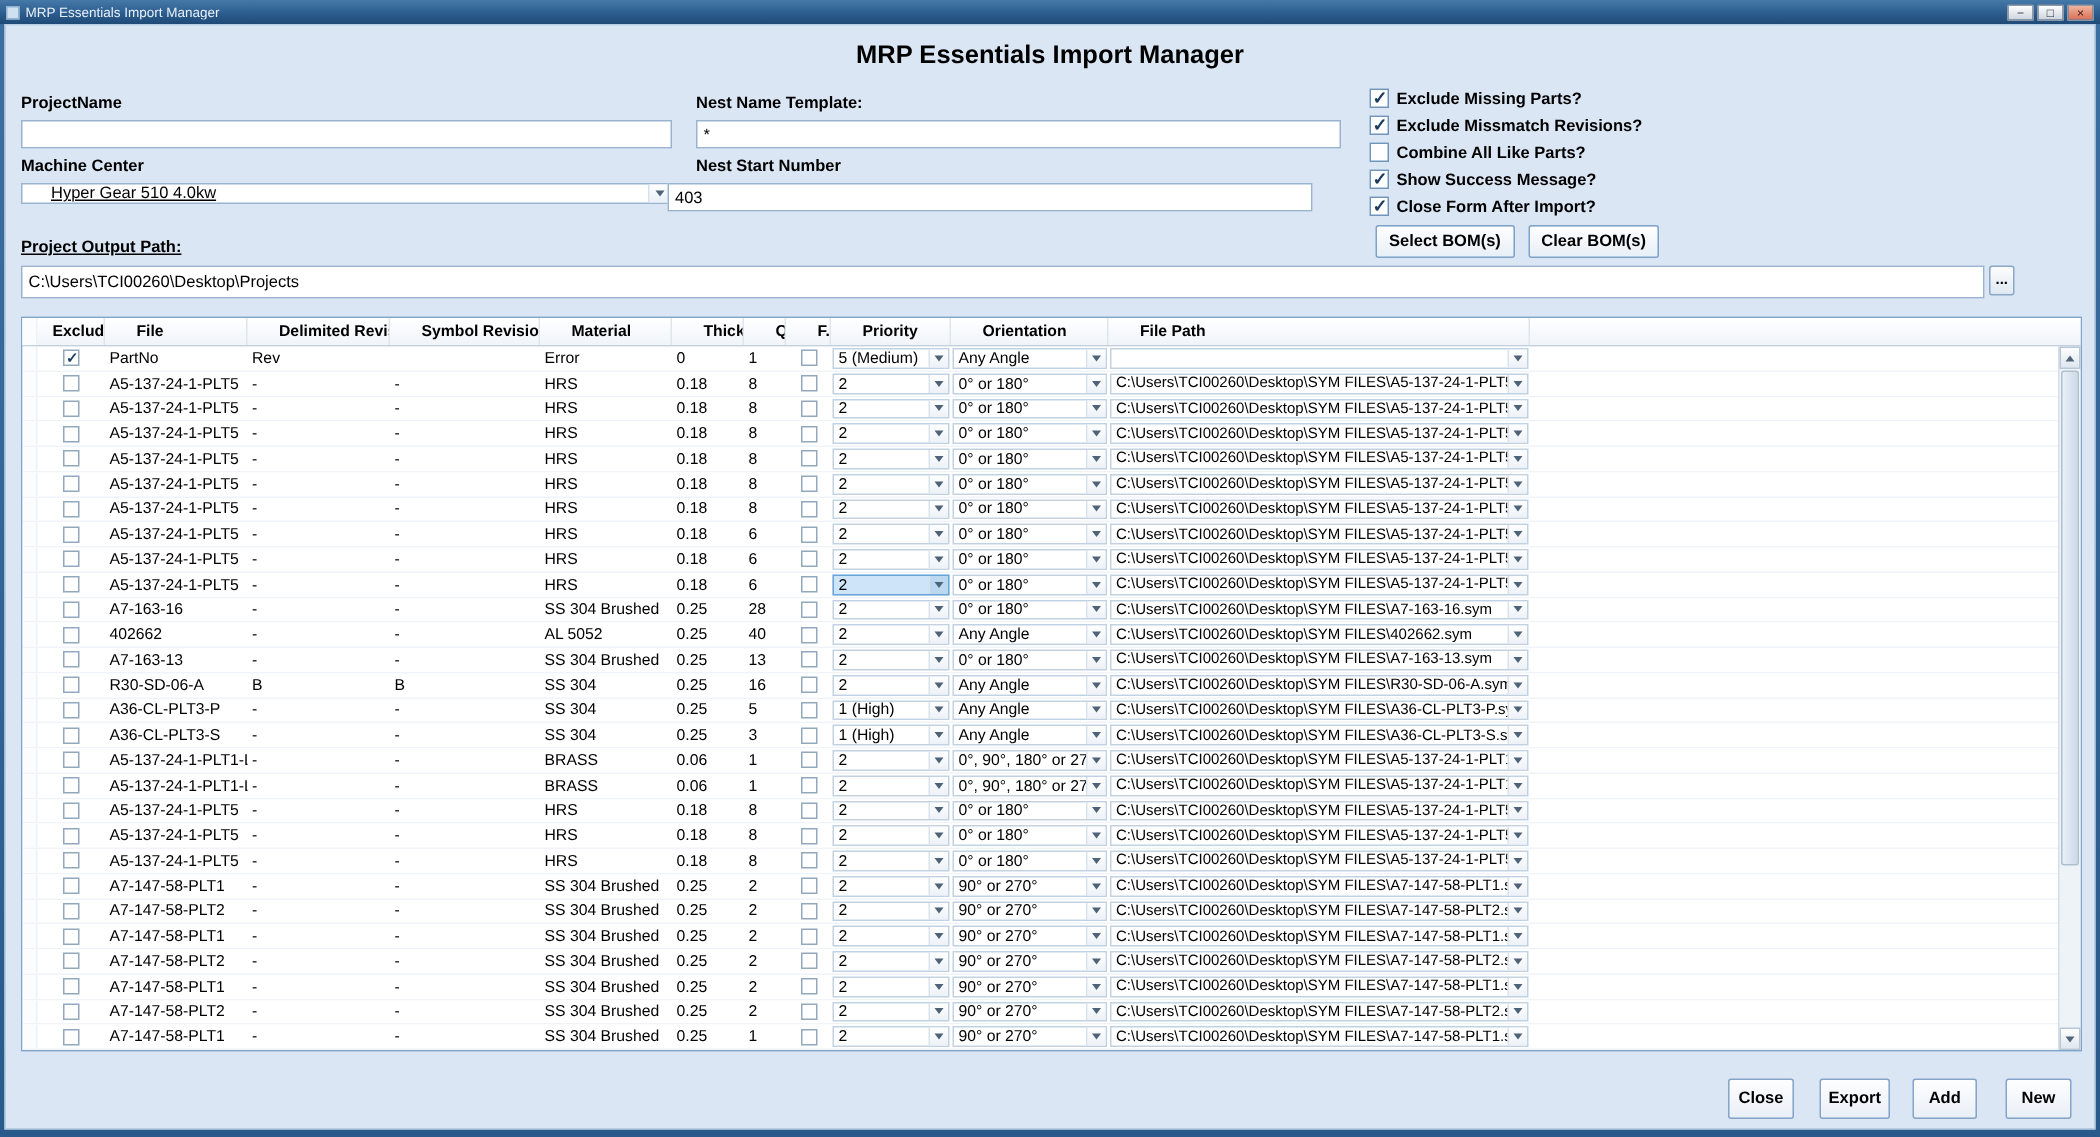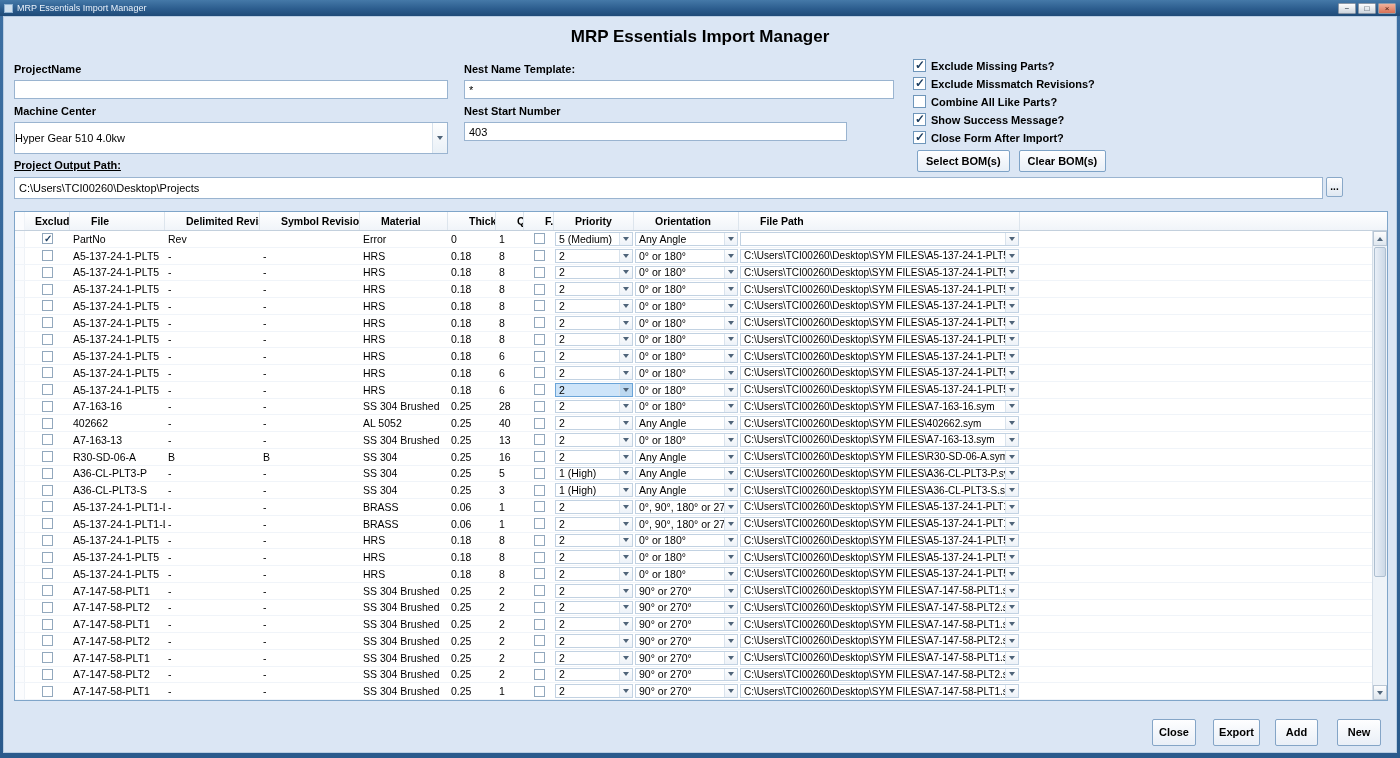--- a/index.html
+++ b/index.html
@@ -33,22 +33,22 @@
 
   .page-title { position:absolute; top:10px; left:0; right:0; text-align:center; font-size:17px; font-weight:bold; }
 
   
   .lbl { position:absolute; font-size:11px; font-weight:bold; white-space:nowrap; }
   .txtbox {
     position:absolute; height:19px; background:#fff; border:1px solid #9ab4d0;
     font-family:"Liberation Sans",sans-serif; font-size:11px; padding:0 4px; color:#000;
   }
   .combo-lg {
-    position:absolute; height:32px; background:#fff; border:1px solid #9ab4d0;
-    display:flex; align-items:center; justify-content:space-between; font-size:11px; padding-left:0;
+    position:absolute; height:14px; background:#fff; border:1px solid #9ab4d0;
+    display:flex; align-items:center; justify-content:space-between; font-size:11px; padding-left:19px;text-decoration:underline;
   }
   .combo-lg .arr { height:100%; width:15px; border-left:1px solid #d6e1ec; background:linear-gradient(#fefefe,#e9f0f7); }
   .arr { display:flex; align-items:center; justify-content:center; }
   .arr::before { content:""; width:0; height:0; border-left:3px solid transparent; border-right:3px solid transparent; border-top:4px solid #4e6378; }
   .browse-btn {
     position:absolute; width:17px; height:20px; font-size:10px; font-weight:bold; text-align:center; line-height:18px;
     background:linear-gradient(#fdfdfe,#dfe8f2); border:1px solid #89a8c8; border-radius:2px;
   }
 
   
@@ -142,21 +142,21 @@
   <span class="lbl" style="left:10px; top:88px;">Machine Center</span>
   <div class="combo-lg" style="left:10px; top:105px; width:434px;">
     <span>Hyper Gear 510 4.0kw</span>
     <span class="arr"></span>
   </div>
 
   <span class="lbl" style="left:460px; top:46px;">Nest Name Template:</span>
   <input class="txtbox" style="left: 460px; top: 63px; width: 430px;" value="*">
 
   <span class="lbl" style="left:460px; top:88px;">Nest Start Number</span>
-  <input class="txtbox" style="left: 460px; top: 105px; width: 383px;" value="403">
+  <input class="txtbox" style="left: 441px; top: 105px; width: 430px;" value="403">
 
   <span class="lbl" style="left:10px; top:142px;text-decoration:underline;">Project Output Path:</span>
   <input class="txtbox" style="left: 10px; top: 160px; width: 1309px; height: 22px;" value="C:\Users\TCI00260\Desktop\Projects">
   <div class="browse-btn" style="left:1322px; top:160px;">...</div>
 
   <div class="options">
     <div class="opt">
       <span class="cb checked"></span>
       <span class="opt-label">Exclude Missing Parts?</span>
     </div>

